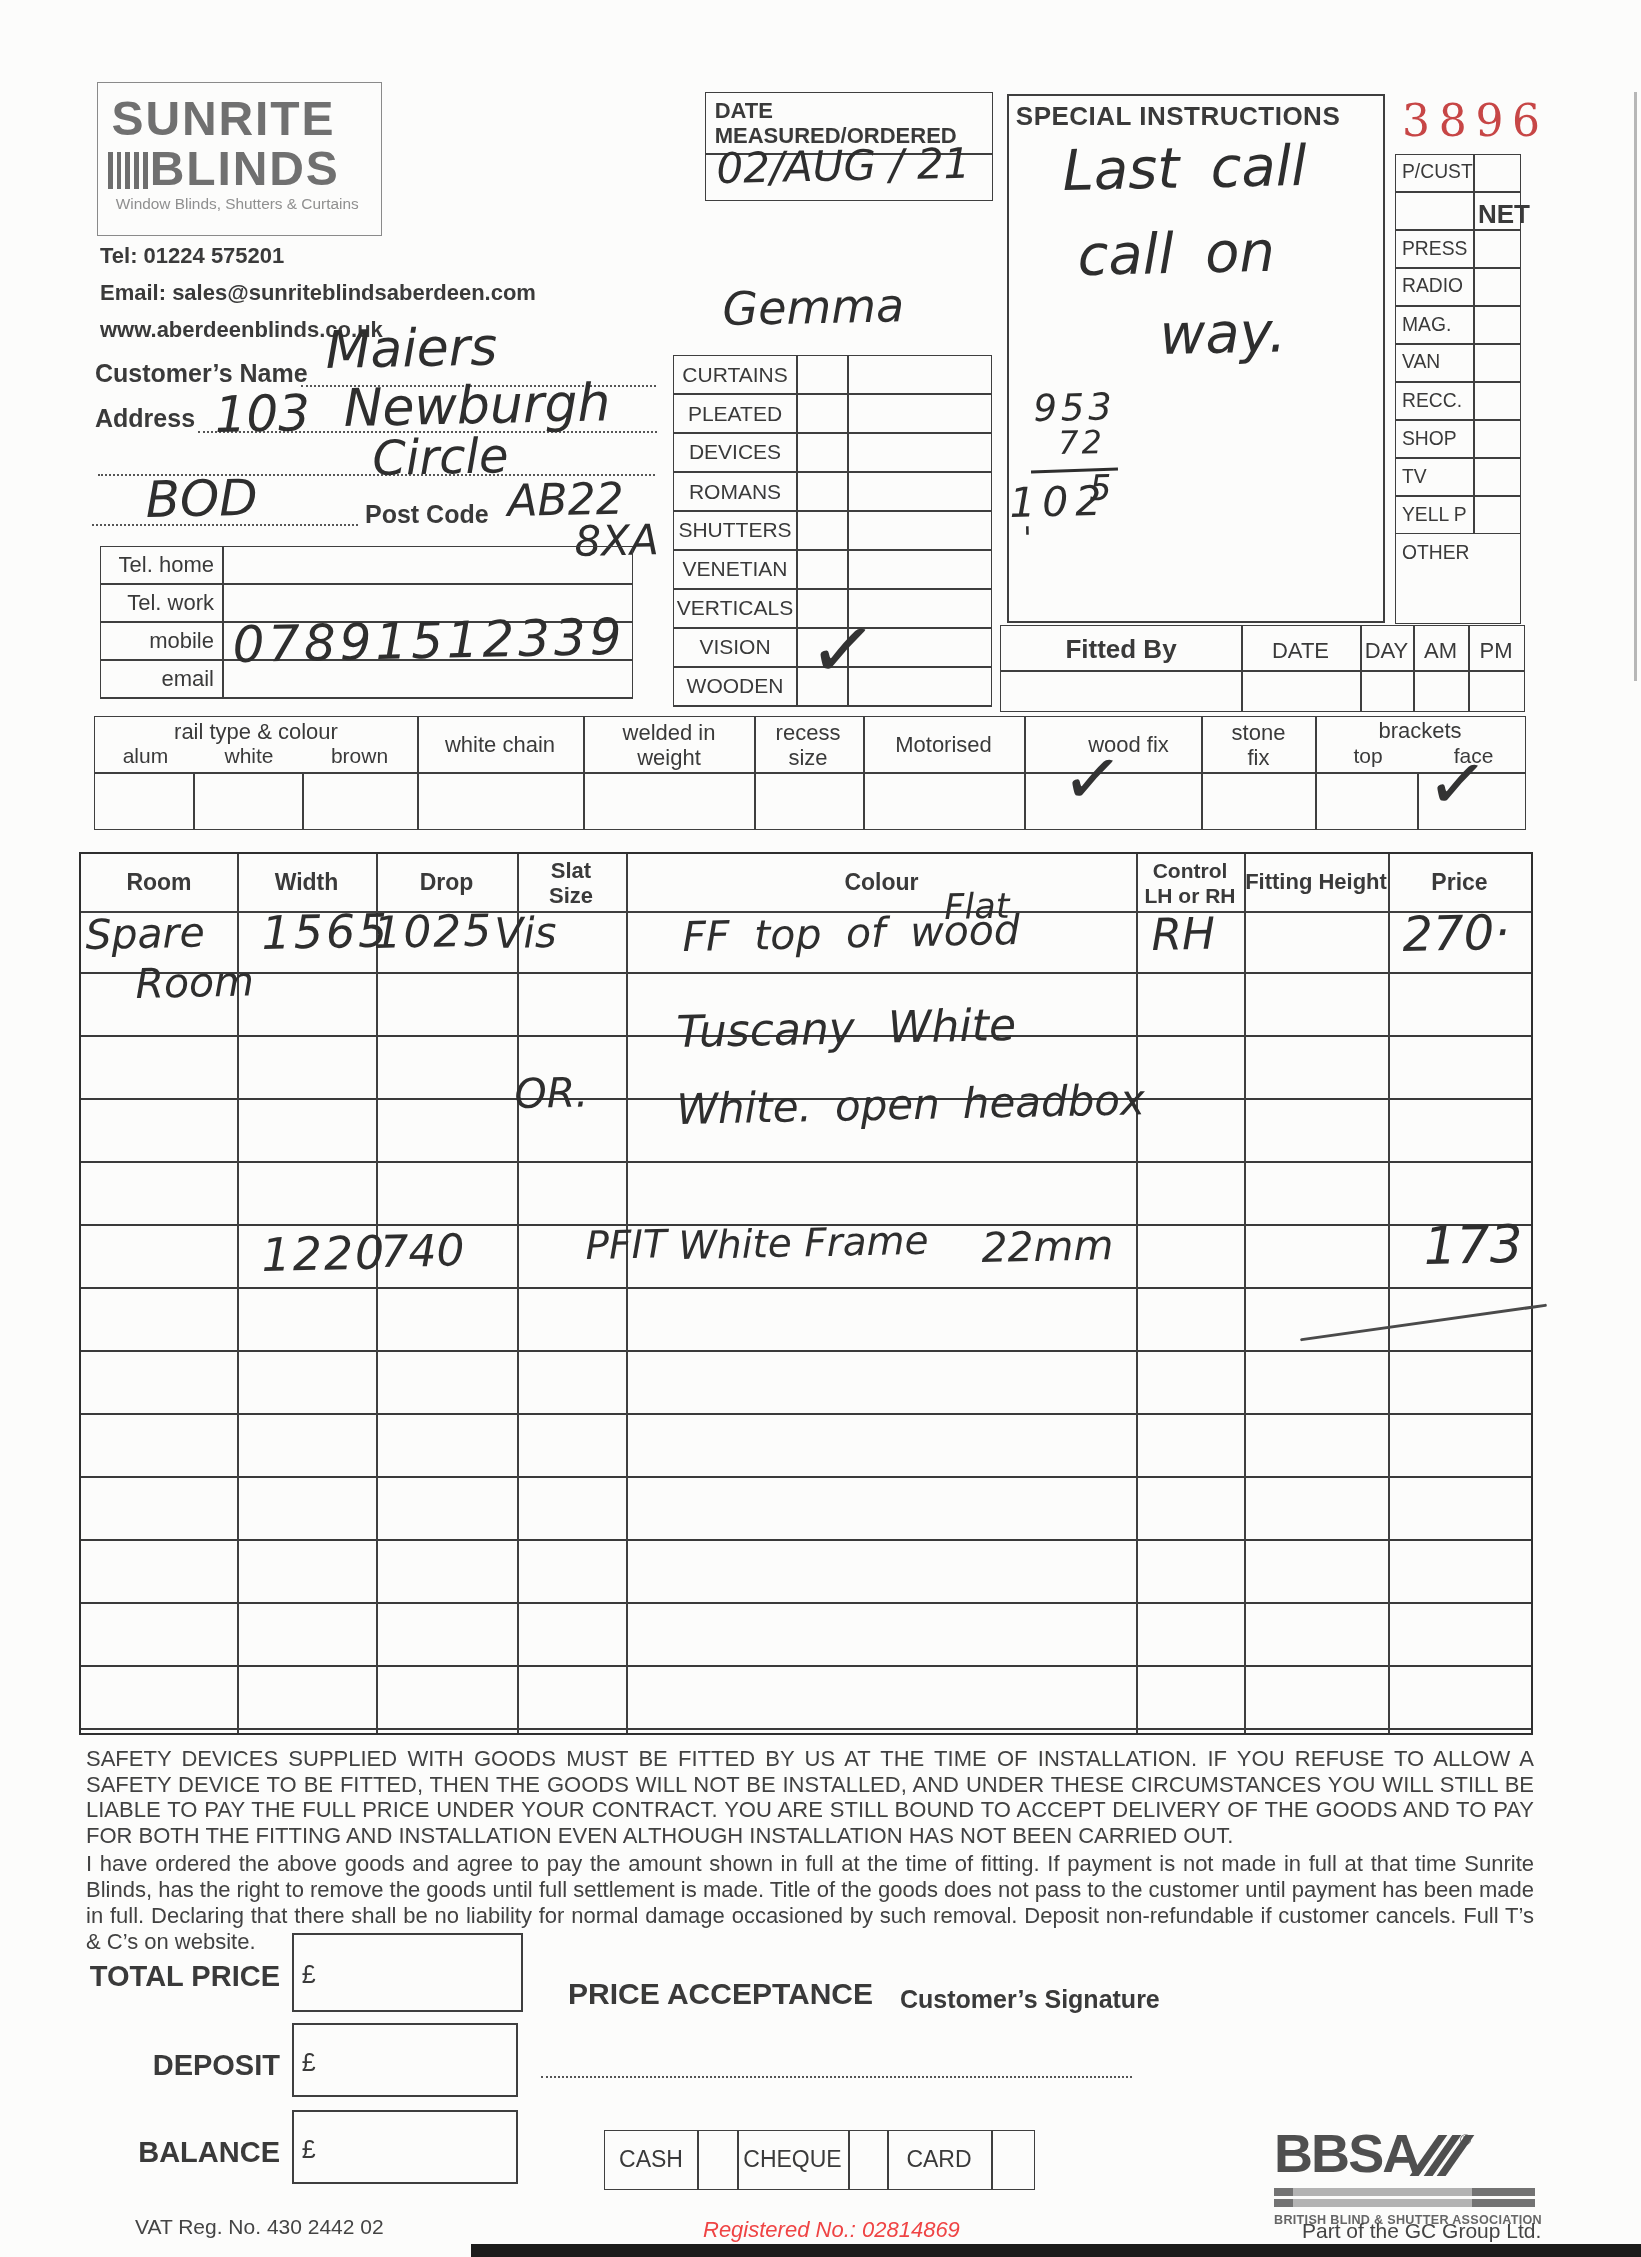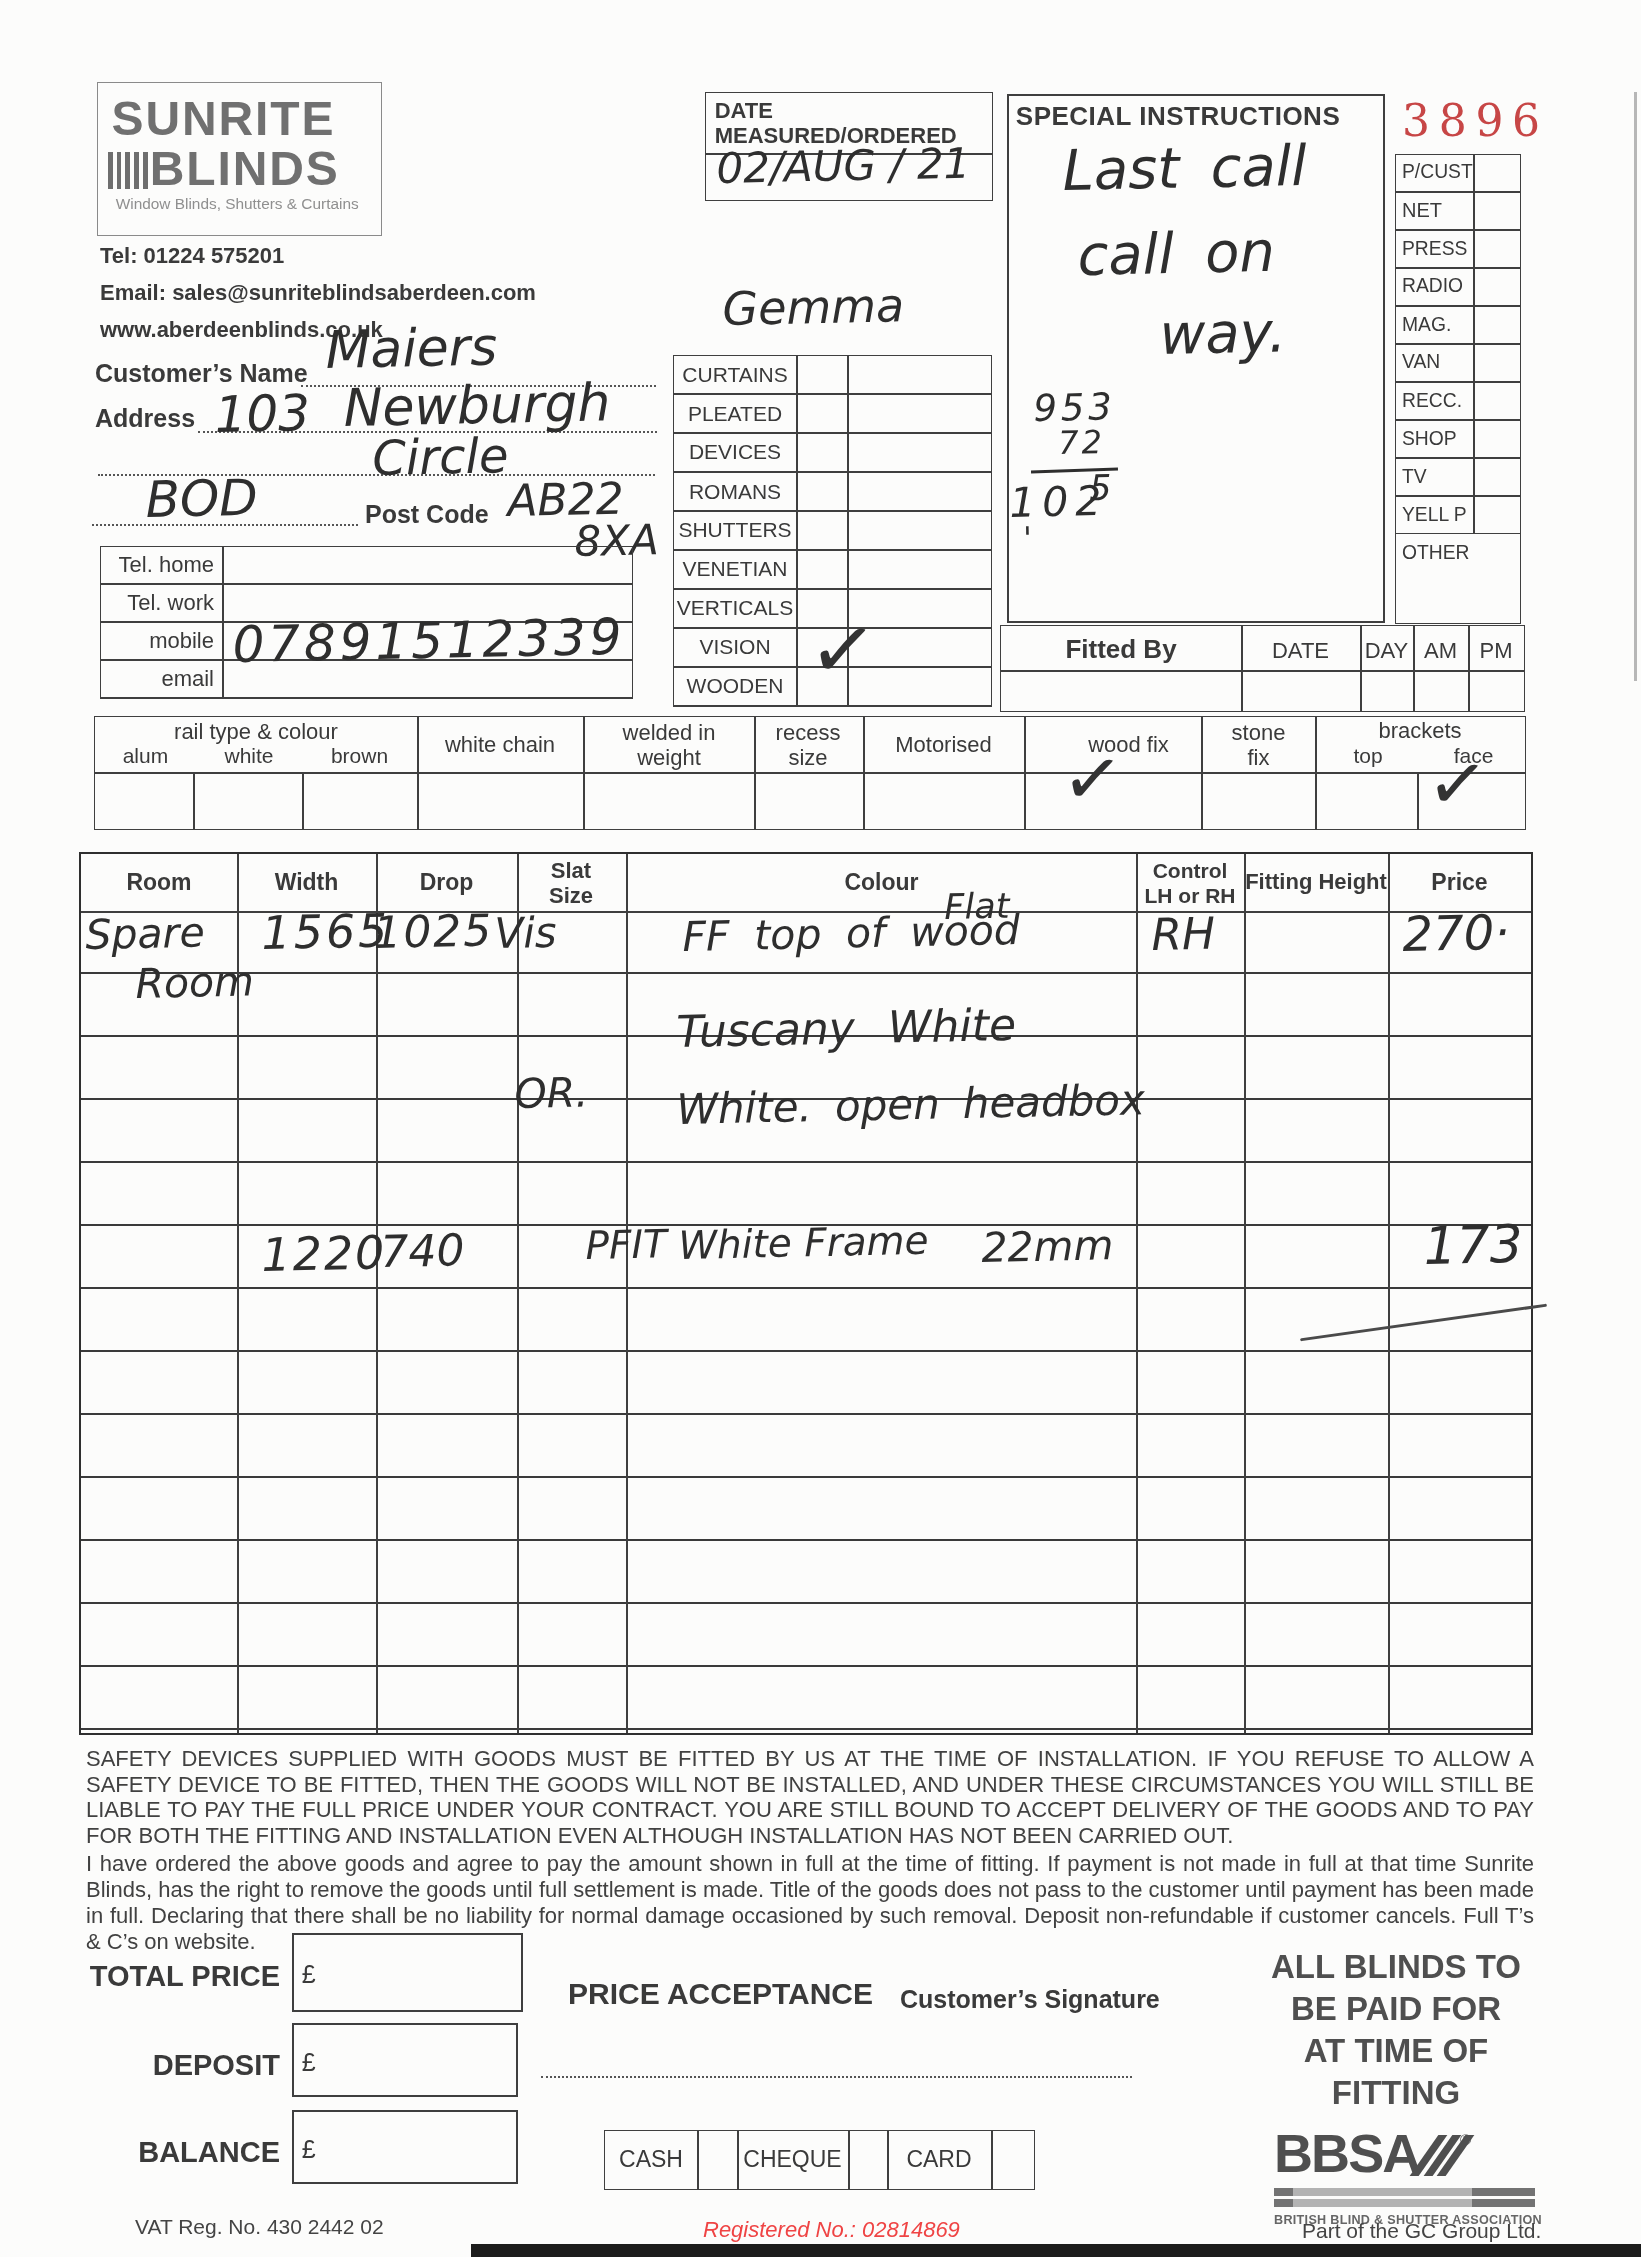--- a/index.html
+++ b/index.html
@@ -59,21 +59,21 @@
   <div class="a" style="left:1031px;top:469px;width:87px;height:2.9px;background:#2e2e2e;transform:rotate(-2deg);"></div>
   <div class="hw" style="left:1009px;top:483px;font-size:41px;letter-spacing:6.8px;">102</div>
   <div class="hw" style="left:1089px;top:471px;font-size:35px;">5</div>
   <div class="hw" style="left:1023px;top:523px;font-size:31px;">'</div>
 
   <div class="bx" style="left:1395px;top:154px;width:124px;height:468px;">
     <div class="a" style="left:0;right:0;top:0;height:379px;background:repeating-linear-gradient(180deg,rgba(0,0,0,0) 0 36px,#3f3f3f 36px 38px);"></div>
     <div class="vlb" style="left:77px;height:379px;top:0;bottom:auto;"></div>
   </div>
   <div class="a" style="left:1402px;top:161px;font-size:19.3px;">P/CUST</div>
-  <div class="a" style="left:1402px;top:199px;font-size:20px;">NET</div>
+  <div class="a" style="left:1478px;top:199px;font-size:26px;font-weight:bold;">NET</div>
   <div class="a" style="left:1402px;top:238px;font-size:19.3px;">PRESS</div>
   <div class="a" style="left:1402px;top:275px;font-size:19.3px;">RADIO</div>
   <div class="a" style="left:1402px;top:314px;font-size:19.3px;">MAG.</div>
   <div class="a" style="left:1402px;top:351px;font-size:19.3px;">VAN</div>
   <div class="a" style="left:1402px;top:390px;font-size:19.3px;">RECC.</div>
   <div class="a" style="left:1402px;top:428px;font-size:19.3px;">SHOP</div>
   <div class="a" style="left:1402px;top:466px;font-size:19.3px;">TV</div>
   <div class="a" style="left:1402px;top:504px;font-size:19.3px;">YELL P</div>
   <div class="a" style="left:1402px;top:542px;font-size:19.3px;">OTHER</div>
 
@@ -230,26 +230,20 @@
     <div class="vl" style="left:92px;"></div>
     <div class="vl" style="left:132px;"></div>
     <div class="vl" style="left:243px;"></div>
     <div class="vl" style="left:282px;"></div>
     <div class="vl" style="left:386px;"></div>
     <div class="a ctr" style="left:0;top:15.4px;width:92px;font-size:23px;">CASH</div>
     <div class="a ctr" style="left:132px;top:15.4px;width:111px;font-size:23px;">CHEQUE</div>
     <div class="a ctr" style="left:282px;top:15.4px;width:104px;font-size:23px;">CARD</div>
   </div>
 
-  <div class="a ctr" style="left:1251px;top:1946px;width:290px;font-size:33px;font-weight:800;line-height:42px;color:#4f4f4f;">
-    <div>ALL BLINDS TO</div>
-    <div>BE PAID FOR</div>
-    <div>AT TIME OF</div>
-    <div>FITTING</div>
-  </div>
 
   <div class="a" style="left:1274px;top:2122px;width:261px;">
     <div style="white-space:nowrap;">
       <span style="font-size:54px;font-weight:900;color:#4f4f4f;letter-spacing:-1.9px;font-family:'Liberation Sans',sans-serif;">BBSA</span><span class="slash"></span><span class="slash"></span><span class="slash"></span><span style="font-size:15.4px;color:#666;vertical-align:27px;">®</span>
     </div>
     <div class="stripe"></div>
     <div class="stripe"></div>
     <div style="margin-top:5.8px;font-size:12.6px;font-weight:bold;color:#666;letter-spacing:0.3px;white-space:nowrap;">BRITISH BLIND &amp; SHUTTER ASSOCIATION</div>
   </div>
 

